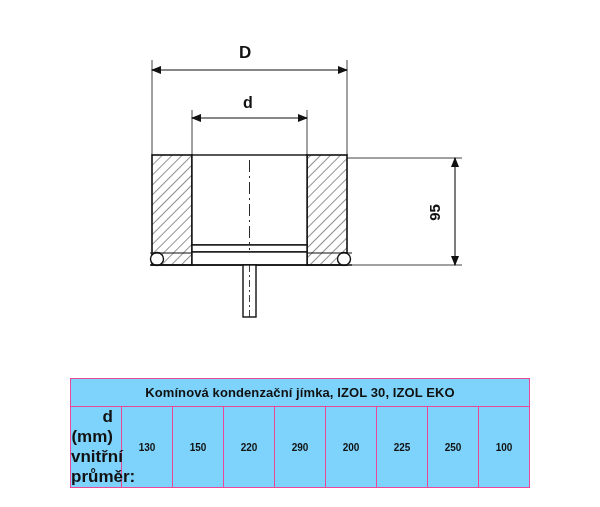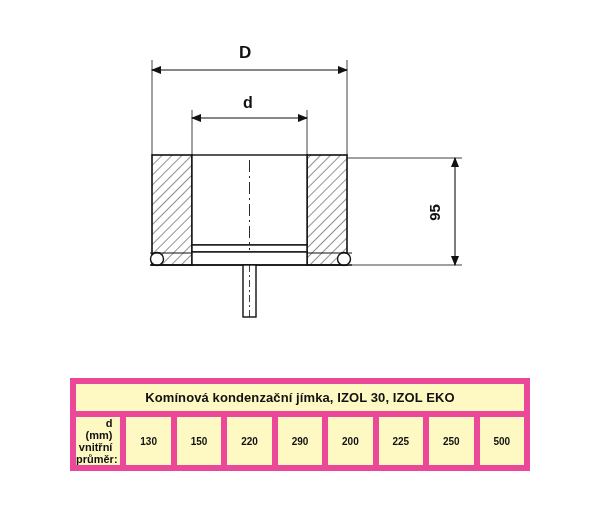--- a/index.html
+++ b/index.html
@@ -51,40 +51,40 @@
     left: 70px;
     top: 378px;
     width: 460px;
   }
   table.spec {
     border-collapse: collapse;
     width: 460px;
     table-layout: fixed;
   }
   table.spec th, table.spec td {
-    border: 6px solid #ec4899;
+    border: 1px solid #ec4899;
     font-size: 12.5px;
     color: #111;
     padding: 0;
     height: 26px;
     text-align: center;
     vertical-align: middle;
-    background: #fef9c3;
+    background: #7dd3fc;
   }
   table.spec th.title {
     font-weight: 700;
     font-size: 13px;
     letter-spacing: 0.1px;
     height: 27px;
   }
   table.spec td.rowhead {
     text-align: right;
     padding-right: 8px;
     font-weight: 700;
-    font-size: 11px;
+    font-size: 17px;
     width: 204px;
   }
   table.spec td.val {
     font-weight: 700;
     font-size: 10px;
   }
 </style>
 </head>
 <body>
 
@@ -161,19 +161,19 @@
       <tbody>
         <tr>
           <td class="rowhead">d (mm) vnitřní průměr:</td>
           <td class="val">130</td>
           <td class="val">150</td>
           <td class="val">220</td>
           <td class="val">290</td>
           <td class="val">200</td>
           <td class="val">225</td>
           <td class="val">250</td>
-          <td class="val">500</td>
+          <td class="val">100</td>
         </tr>
       </tbody>
     </table>
   </div>
 
 </div>
 
 </body></html>

